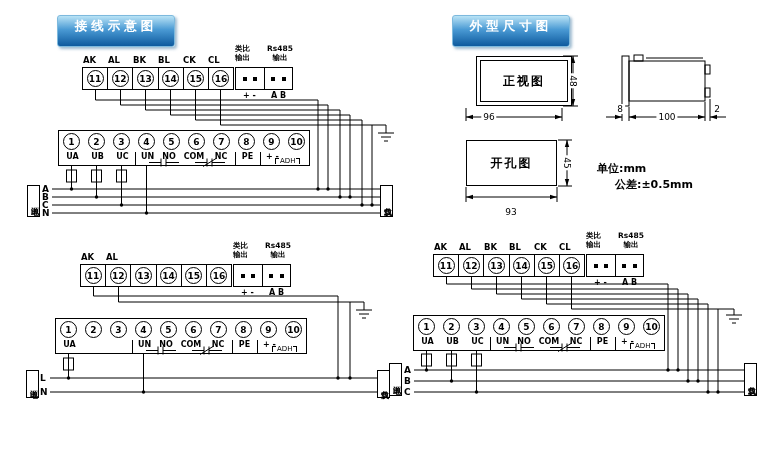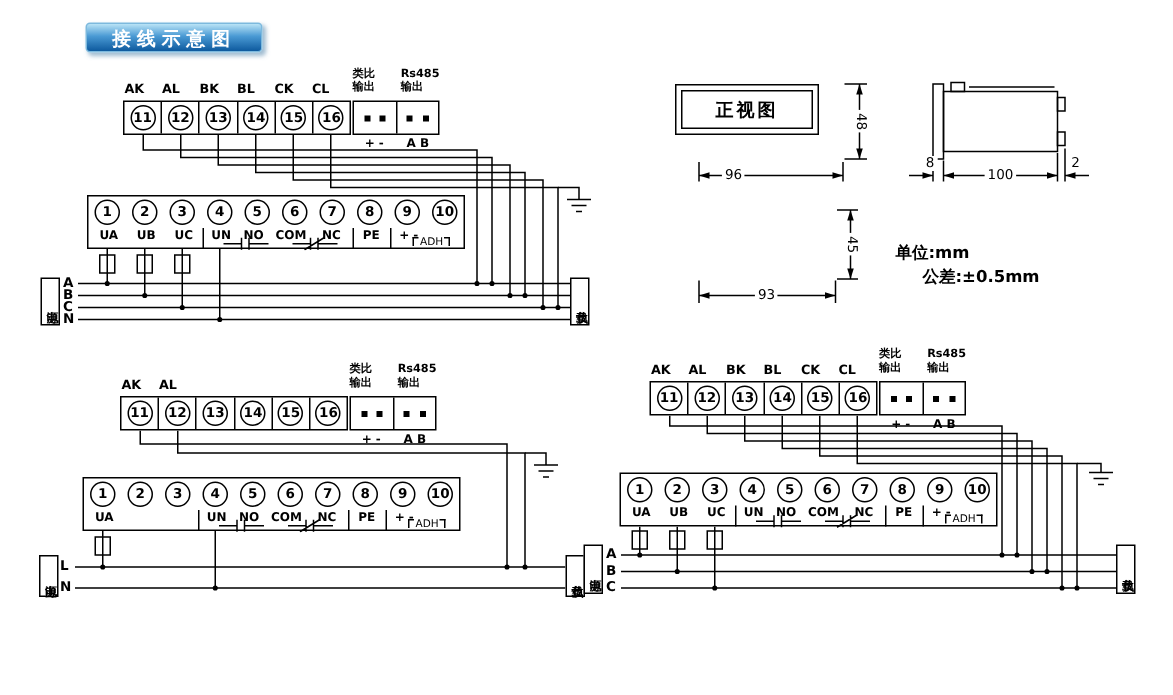--- a/index.html
+++ b/index.html
@@ -4,21 +4,21 @@
 <style>
   * { margin:0; padding:0; box-sizing:border-box; }
   body { font-family:"DejaVu Sans","Liberation Sans",sans-serif; background:#fff; }
   .page { position:relative; width:782px; height:463px; background:#fff; overflow:hidden; }
 
   svg.lw { position:absolute; left:0; top:0; z-index:1; }
   svg.lw path, svg.lw polyline, svg.lw rect, svg.lw line { stroke:#000; fill:none; stroke-width:1; }
   svg.lw polygon { fill:#000; stroke:none; }
   svg.lw circle { fill:#000; stroke:none; }
 
-  .hdr { position:absolute; width:118px; height:20px; line-height:20px; text-align:center;
+  .hdr { position:absolute; width:118px; height:32px; line-height:20px; text-align:center;
          color:#fff; font-weight:bold; font-size:12.5px; letter-spacing:4px; z-index:3;
          background:linear-gradient(180deg,#b9e3f6 0%,#4a9ad4 45%,#0e5a9e 100%);
          border:1px solid #7db9dd; border-radius:3px; box-shadow:2px 2px 3px rgba(120,160,190,.7); }
 
   .lblrow { position:absolute; display:flex; z-index:3; }
   .lblrow .tl { width:25px; text-align:left; font-size:8.5px; font-weight:bold; }
 
   .strip { position:absolute; display:flex; border:1px solid #000; background:#fff;
            width:152px; height:23px; z-index:3; }
   .strip .cell { flex:1; display:flex; align-items:center; justify-content:center; border-right:1px solid #000; }
@@ -35,21 +35,21 @@
         transform:translateX(-50%); line-height:9px; }
   .tick { position:absolute; top:21px; width:1px; height:14px; background:#000; }
   .adh { position:absolute; top:27px; font-size:7px; font-weight:normal; line-height:7px;
          display:flex; align-items:flex-start; }
   .adh::before { content:''; width:3px; height:5px; border-left:1px solid #000; border-top:1px solid #000; margin-right:1px; }
   .adh::after  { content:''; width:3px; height:5px; border-right:1px solid #000; border-top:1px solid #000; margin-left:1px; }
   .contacts { position:absolute; }
   .contacts path { stroke:#000; fill:none; stroke-width:1; }
 
   .outlbl { position:absolute; width:58px; display:flex; justify-content:space-between;
-            font-size:7.5px; font-weight:bold; text-align:left; line-height:8.5px; z-index:3; }
+            font-size:7.5px; font-weight:bold; text-align:center; line-height:8.5px; z-index:3; }
   .outlbl b { display:block; }
   .outbox { position:absolute; width:58px; height:23px; border:1px solid #000; background:#fff;
             display:flex; z-index:3; }
   .outbox .half { flex:1; display:flex; align-items:center; justify-content:space-evenly; }
   .outbox .half + .half { border-left:1px solid #000; }
   .outbox .dot { width:4px; height:4px; background:#000; display:block; }
   .pmab { position:absolute; width:58px; display:flex; font-size:8px; font-weight:bold; z-index:3; }
   .pmab span { flex:1; text-align:center; }
 
   .vbox { position:absolute; width:13px; border:1px solid #000; background:#fff;
@@ -175,20 +175,21 @@
       <polygon points="466,197 473,194.8 473,199.2"></polygon>
       <polygon points="557,197 550,194.8 550,199.2"></polygon>
 
       <path d="M558,140H572 M558,186H572 M567,140V186"></path>
       <polygon points="567,140 564.8,147 569.2,147"></polygon>
       <polygon points="567,186 564.8,179 569.2,179"></polygon>
     </g>
   </svg>
 
   <div class="hdr" style="left:57px;top:15px">接线示意图</div>
+  <div class="hdr" style="left:452px;top:15px">外型尺寸图</div>
 
   <div class="lblrow" style="left:83px;top:55px">
 
   <span class="tl">AK</span>
       <span class="tl">AL</span>
       <span class="tl">BK</span>
       <span class="tl">BL</span>
       <span class="tl">CK</span>
       <span class="tl">CL</span>
     </div>
@@ -507,26 +508,29 @@
     <i class="tick" style="left:76px"></i>
       <i class="tick" style="left:176px"></i>
       <i class="tick" style="left:201px"></i>
   </div>
   <div class="vbox" style="left:389px;top:363px;height:33px">电源</div>
   <div class="vbox" style="left:744px;top:363px;height:33px">负载</div>
   <span class="linelbl" style="left:404px;top:370px">A</span>
   <span class="linelbl" style="left:404px;top:381px">B</span>
   <span class="linelbl" style="left:404px;top:392px">C</span>
 
-  <div class="view front" style="left:450px;top:56px;width:96px;height:34px">
+  <div class="view front" style="left:476px;top:56px;width:96px;height:50px">
     <span>正视图</span>
+  </div>
+  <div class="view" style="left:466px;top:140px;width:91px;height:46px">
+    <span>开孔图</span>
   </div>
   <span class="dimtxt" style="left:489px;top:117px">96</span>
   <span class="dimtxt vert" style="left:573px;top:81px">48</span>
   <span class="dimtxt" style="left:620px;top:109px">8</span>
   <span class="dimtxt" style="left:667px;top:117px">100</span>
   <span class="dimtxt" style="left:717px;top:109px">2</span>
-  <span class="dimtxt" style="left:511px;top:197px">93</span>
+  <span class="dimtxt" style="left:511px;top:212px">93</span>
   <span class="dimtxt vert" style="left:567px;top:163px">45</span>
   <div class="unit" style="left:597px;top:161px">单位:mm</div>
   <div class="unit" style="left:615px;top:177px">公差:±0.5mm</div>
 
 </div>
 
 </body></html>

